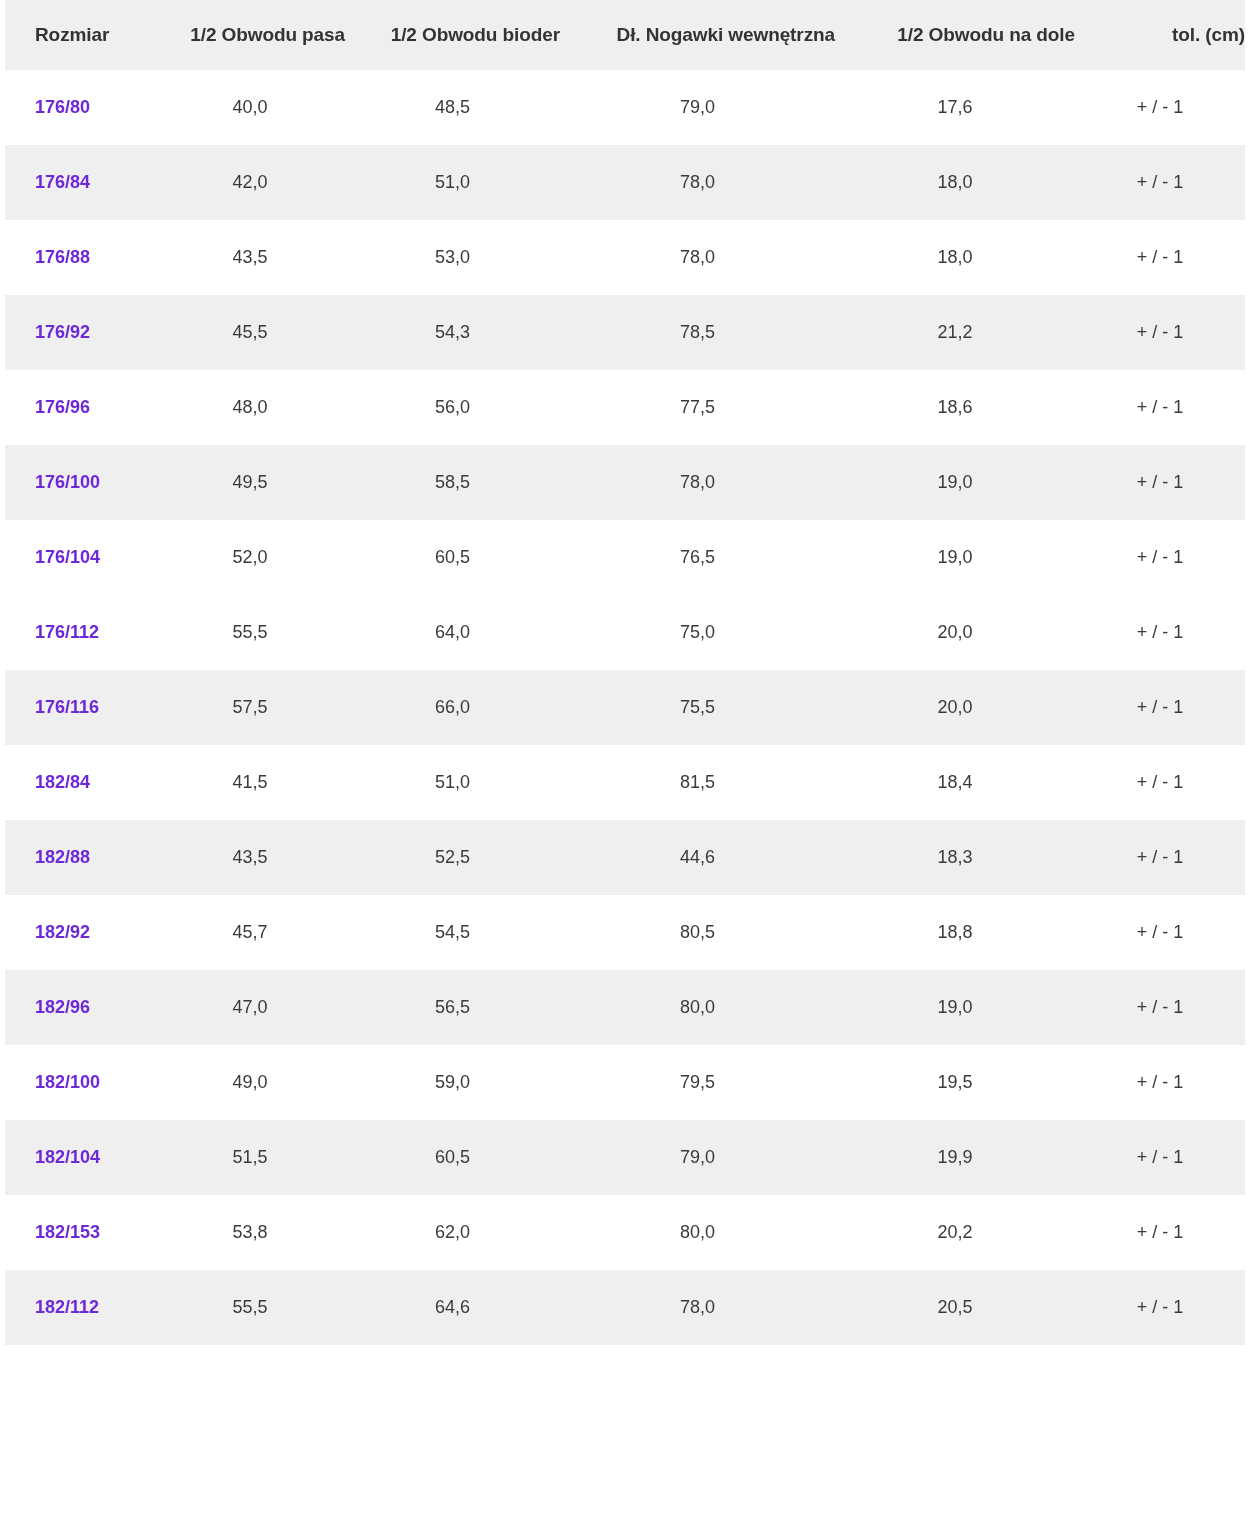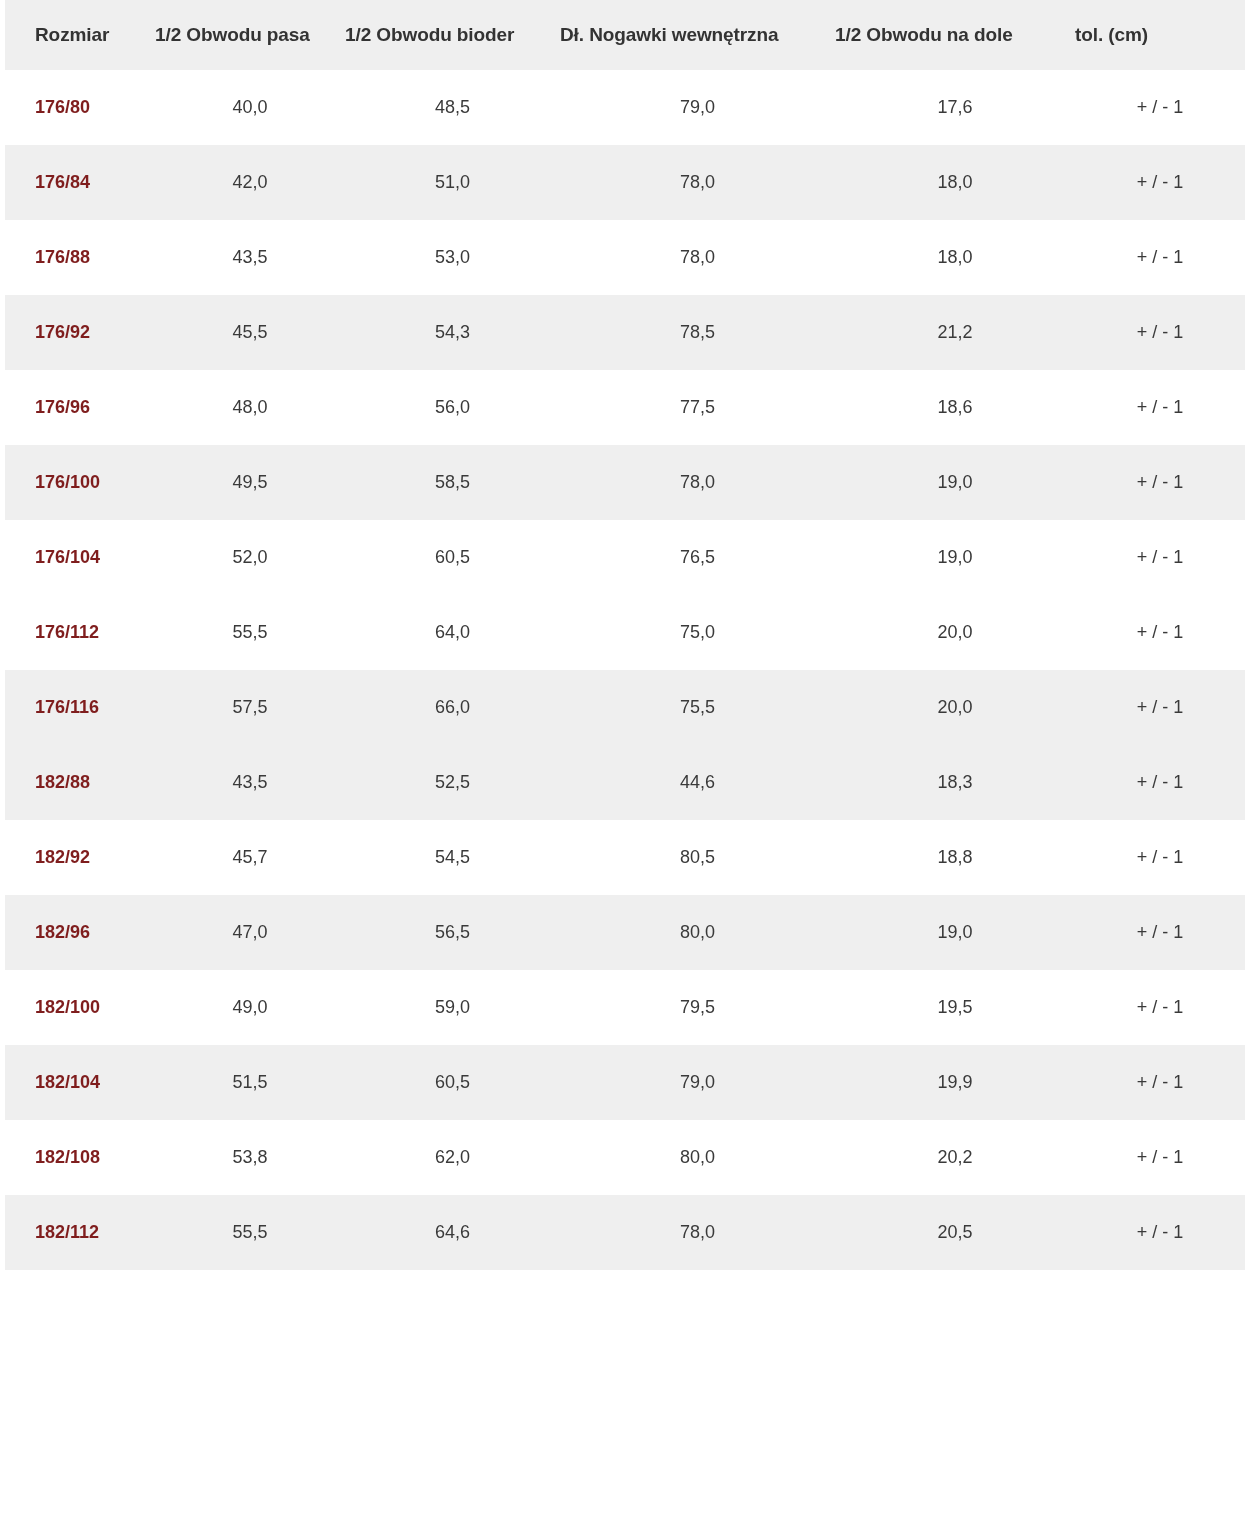--- a/index.html
+++ b/index.html
@@ -31,21 +31,21 @@
   table.size-table col.c-bottom  { width: 240px; }
   table.size-table col.c-tol     { width: 170px; }
 
   thead tr.header-row {
     background: #efefef;
   }
   thead th {
     font-size: 19px;
     font-weight: bold;
     color: #333333;
-    text-align: left;
+    text-align: right;
     padding: 0;
     height: 70px;
     vertical-align: middle;
     letter-spacing: -0.1px;
   }
   thead th.col-size {
     text-align: left;
     padding-left: 30px;
   }
   tbody tr {
@@ -61,21 +61,21 @@
     text-align: center;
     vertical-align: middle;
     padding: 0;
     height: 75px;
     font-weight: normal;
   }
   tbody td.col-size {
     text-align: left;
     padding-left: 30px;
     font-weight: bold;
-    color: #7f1d1d;
+    color: #6d28d9;
     font-size: 18px;
   }
 </style>
 </head>
 <body>
 
 <div class="size-table-wrap">
   <table class="size-table">
     <colgroup>
       <col class="c-size">
@@ -161,20 +161,28 @@
           <td>+ / - 1</td>
         </tr>
         <tr class="striped">
           <td class="col-size">176/116</td>
           <td>57,5</td>
           <td>66,0</td>
           <td>75,5</td>
           <td>20,0</td>
           <td>+ / - 1</td>
         </tr>
+        <tr>
+          <td class="col-size">182/84</td>
+          <td>41,5</td>
+          <td>51,0</td>
+          <td>81,5</td>
+          <td>18,4</td>
+          <td>+ / - 1</td>
+        </tr>
         <tr class="striped">
           <td class="col-size">182/88</td>
           <td>43,5</td>
           <td>52,5</td>
           <td>44,6</td>
           <td>18,3</td>
           <td>+ / - 1</td>
         </tr>
         <tr>
           <td class="col-size">182/92</td>
@@ -202,21 +210,21 @@
         </tr>
         <tr class="striped">
           <td class="col-size">182/104</td>
           <td>51,5</td>
           <td>60,5</td>
           <td>79,0</td>
           <td>19,9</td>
           <td>+ / - 1</td>
         </tr>
         <tr>
-          <td class="col-size">182/108</td>
+          <td class="col-size">182/153</td>
           <td>53,8</td>
           <td>62,0</td>
           <td>80,0</td>
           <td>20,2</td>
           <td>+ / - 1</td>
         </tr>
         <tr class="striped">
           <td class="col-size">182/112</td>
           <td>55,5</td>
           <td>64,6</td>

